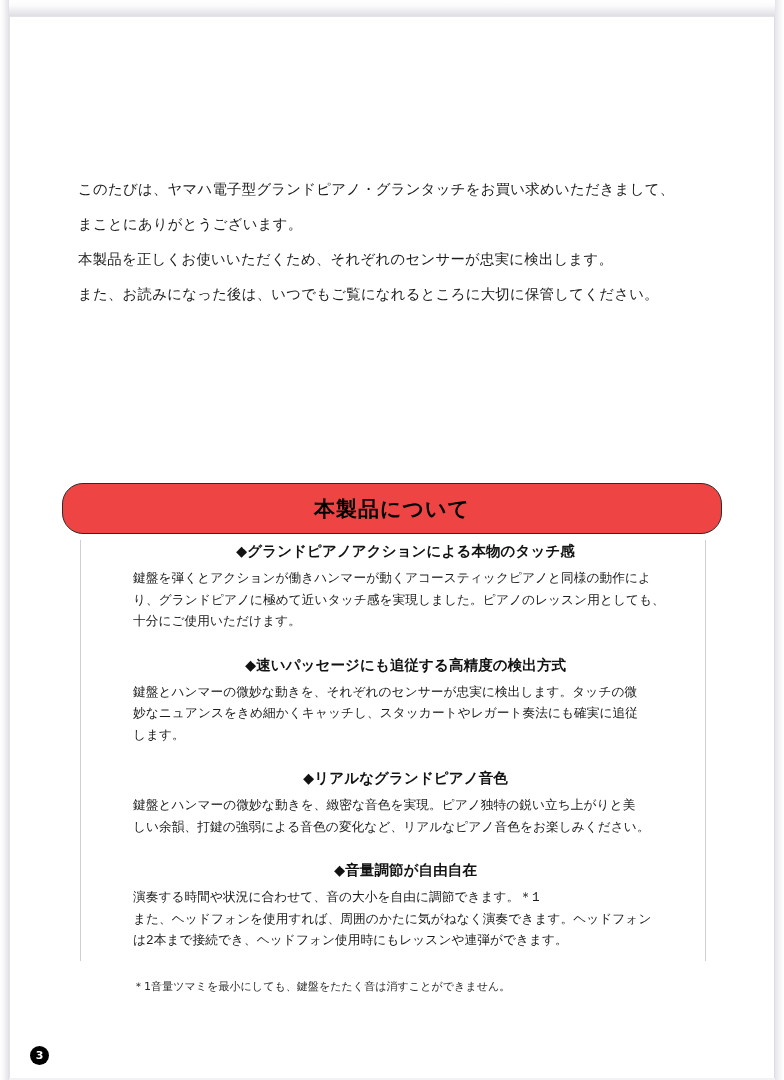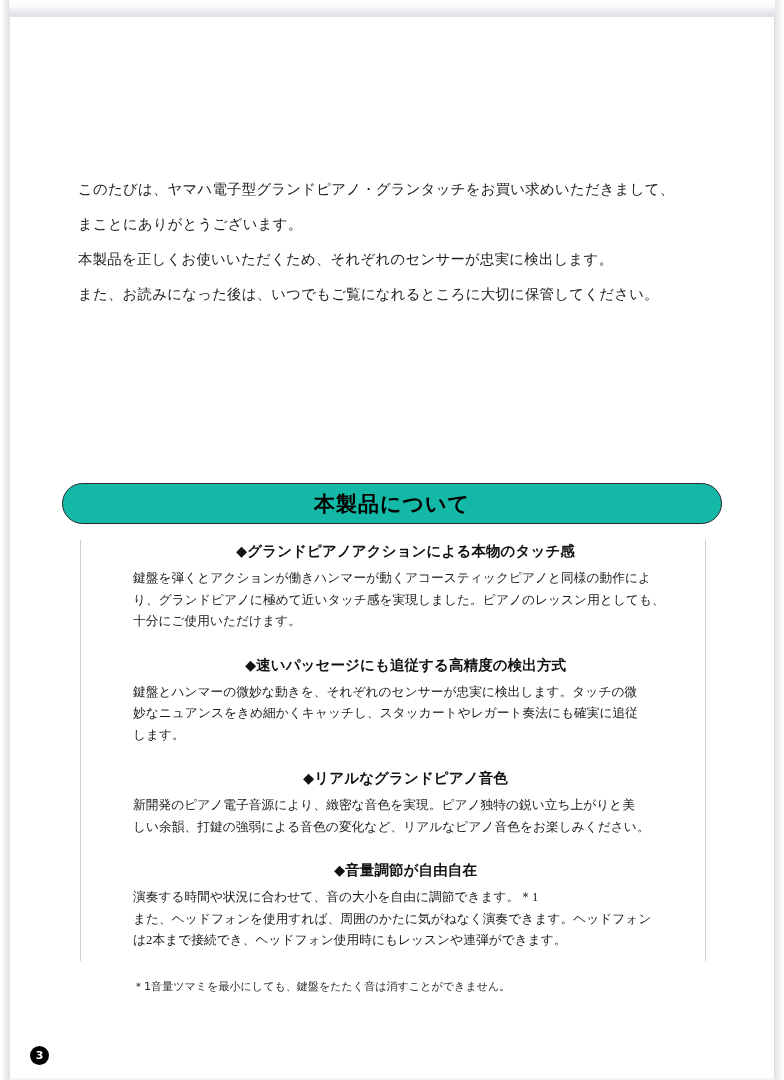--- a/index.html
+++ b/index.html
@@ -76,23 +76,23 @@
     letter-spacing: 0.25px;
     white-space: nowrap;
   }
 
   
   .banner {
     position: absolute;
     left: 62px;
     top: 483px;
     width: 660px;
-    height: 41px;
+    height: 51px;
     box-sizing: border-box;
-    background: #14b8a6;
+    background: #ef4444;
     border: 1.6px solid #2b2b2b;
     border-radius: 21px;
     display: flex;
     align-items: center;
     justify-content: center;
   }
   .banner-title {
     font-family: "DejaVu Sans", "Liberation Sans", sans-serif;
     font-weight: bold;
     font-size: 21px;
@@ -133,21 +133,21 @@
     font-family: "DejaVu Sans", "Liberation Sans", sans-serif;
     font-weight: bold;
     font-size: 14.5px;
     color: #121212;
     line-height: 22px;
     margin-bottom: 6px;
     letter-spacing: 0.1px;
     text-align: center;
   }
   .feature-body {
-    font-family: Liberation Serif, serif;
+    font-family: Liberation Mono, monospace;
     font-size: 12.7px;
     color: #1a1a1a;
     line-height: 21.5px;
     letter-spacing: 0.05px;
   }
   .feature-body .body-line {
     display: block;
     white-space: nowrap;
   }
 
@@ -219,21 +219,21 @@
       <div class="feature-body">
         <span class="body-line">鍵盤とハンマーの微妙な動きを、それぞれのセンサーが忠実に検出します。タッチの微</span>
         <span class="body-line">妙なニュアンスをきめ細かくキャッチし、スタッカートやレガート奏法にも確実に追従</span>
         <span class="body-line">します。</span>
       </div>
     </div>
 
     <div class="feature">
       <div class="feature-heading">◆リアルなグランドピアノ音色</div>
       <div class="feature-body">
-        <span class="body-line">新開発のピアノ電子音源により、緻密な音色を実現。ピアノ独特の鋭い立ち上がりと美</span>
+        <span class="body-line">鍵盤とハンマーの微妙な動きを、緻密な音色を実現。ピアノ独特の鋭い立ち上がりと美</span>
         <span class="body-line">しい余韻、打鍵の強弱による音色の変化など、リアルなピアノ音色をお楽しみください。</span>
       </div>
     </div>
 
     <div class="feature">
       <div class="feature-heading">◆音量調節が自由自在</div>
       <div class="feature-body">
         <span class="body-line">演奏する時間や状況に合わせて、音の大小を自由に調節できます。＊1</span>
         <span class="body-line">また、ヘッドフォンを使用すれば、周囲のかたに気がねなく演奏できます。ヘッドフォン</span>
         <span class="body-line">は2本まで接続でき、ヘッドフォン使用時にもレッスンや連弾ができます。</span>

